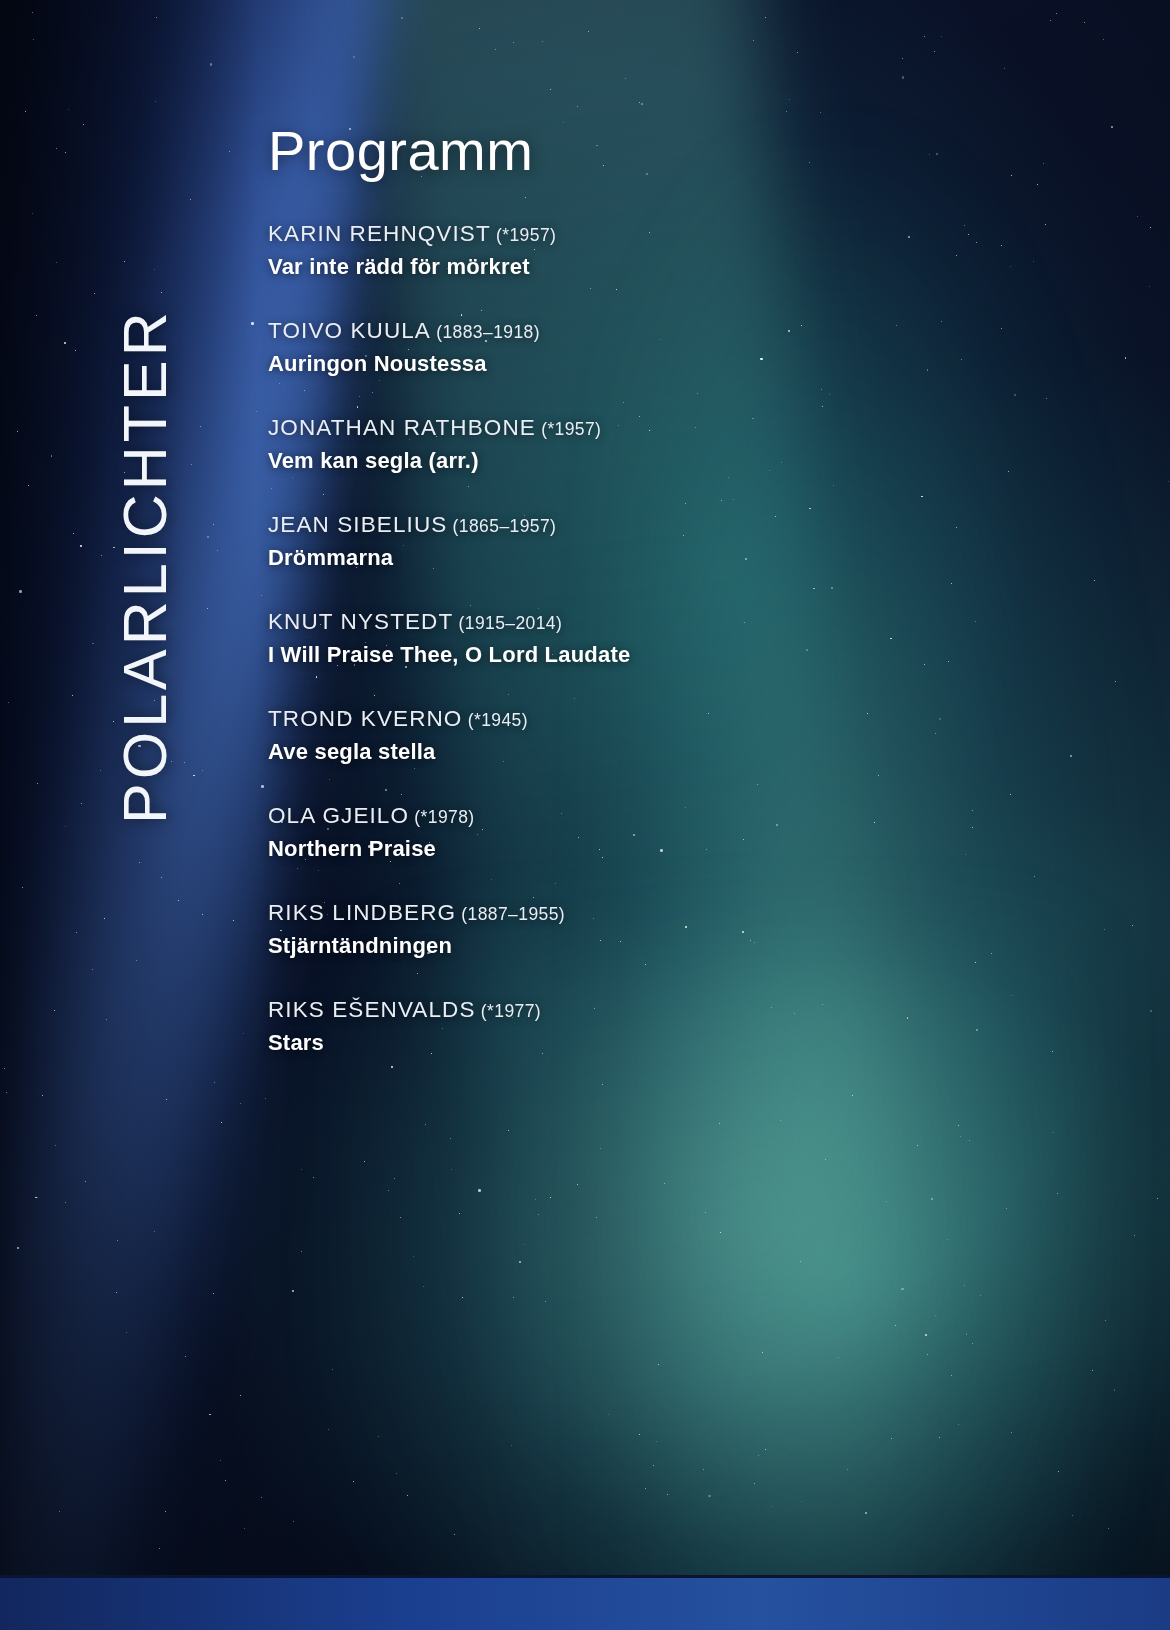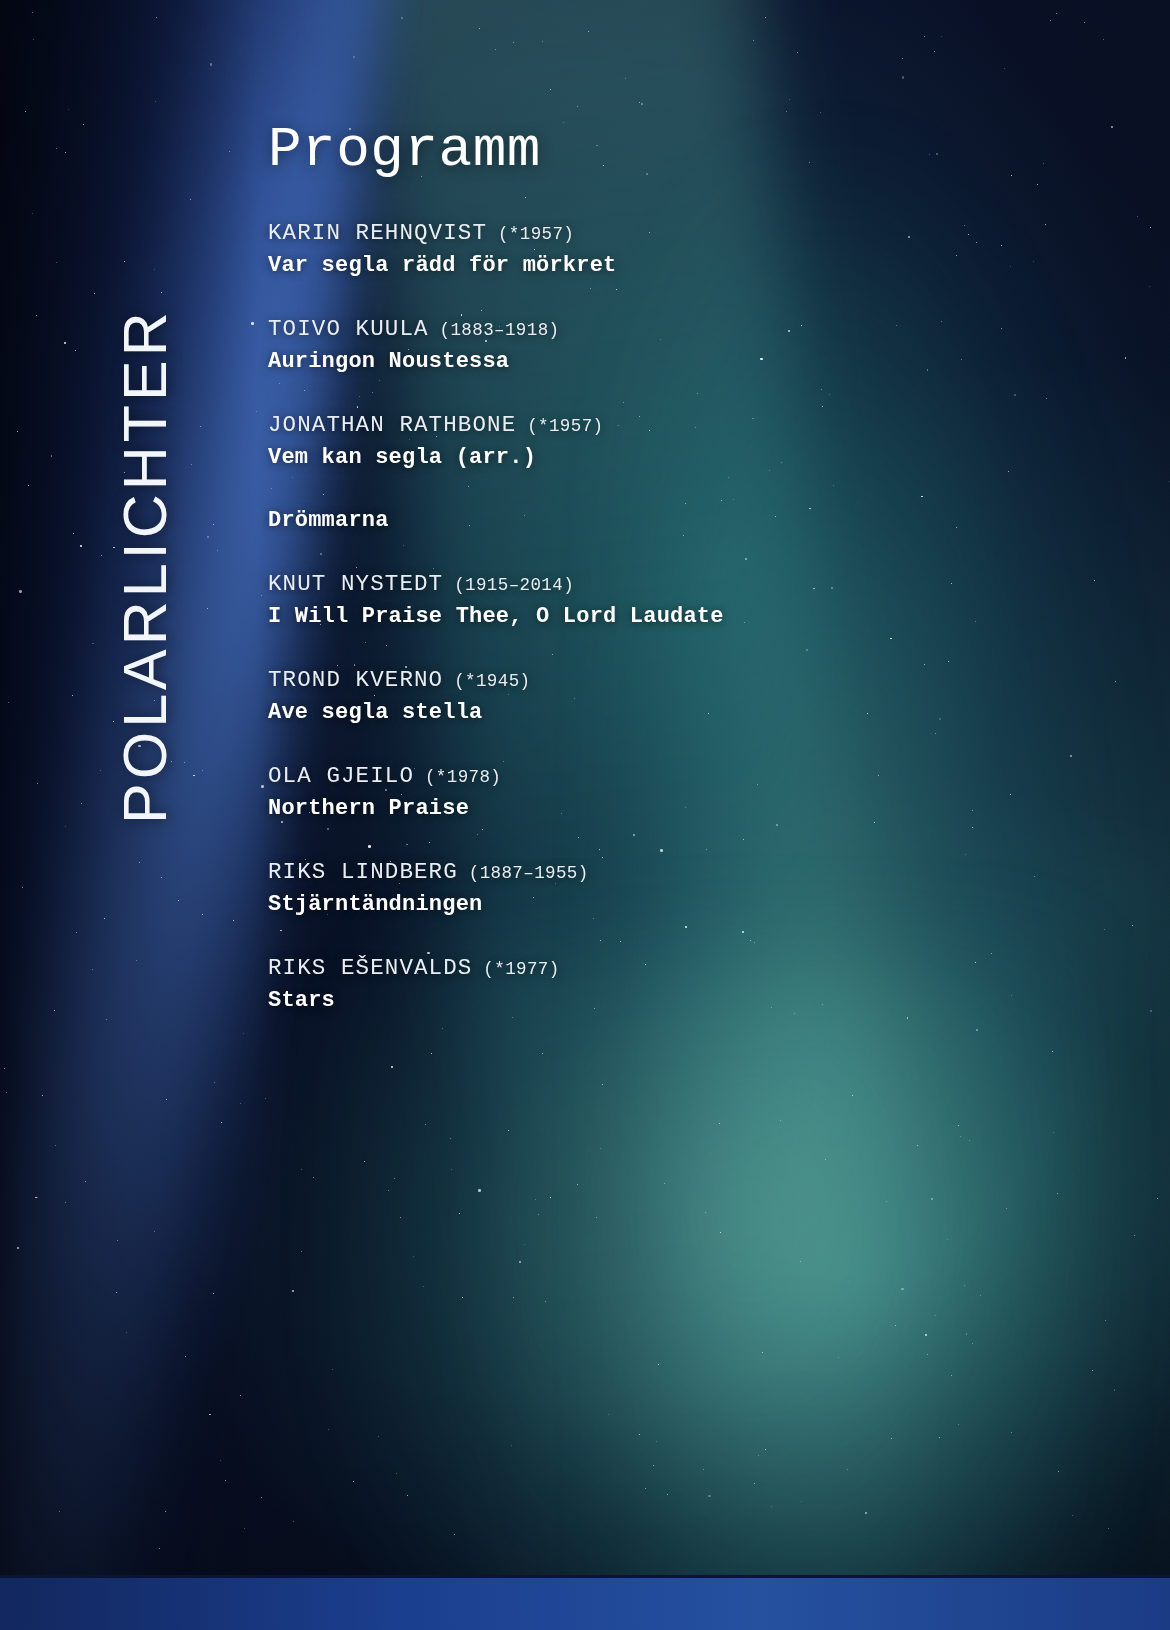--- a/index.html
+++ b/index.html
@@ -121,21 +121,20 @@
     display: inline-block;
     padding-left: 6px;
   }
 
   
   .program {
     position: absolute;
     left: 268px;
     top: 118px;
     width: 620px;
-    font-family: Liberation Mono, monospace;
   }
   .program-heading {
     color: #ffffff;
     font-size: 56px;
     font-weight: 300;
     letter-spacing: 0.5px;
     margin: 0 0 38px 0;
     text-shadow: 0 2px 14px rgba(0,0,0,0.5);
   }
   .piece {
@@ -613,31 +612,32 @@
 
   <div class="vertical-title">
     <span class="vertical-title-inner">POLARLICHTER</span>
   </div>
 
   <div class="program">
     <h1 class="program-heading">Programm</h1>
     <div id="piece-list">
         <div class="piece">
           <div class="composer-line"><span class="composer-name">KARIN REHNQVIST</span><span class="composer-dates"> (*1957)</span></div>
-          <div class="piece-title">Var segla rädd för mörkret</div>
+          <div class="piece-title">Var inte rädd för mörkret</div>
         </div>
         <div class="piece">
           <div class="composer-line"><span class="composer-name">TOIVO KUULA</span><span class="composer-dates"> (1883–1918)</span></div>
           <div class="piece-title">Auringon Noustessa</div>
         </div>
         <div class="piece">
           <div class="composer-line"><span class="composer-name">JONATHAN RATHBONE</span><span class="composer-dates"> (*1957)</span></div>
           <div class="piece-title">Vem kan segla (arr.)</div>
         </div>
         <div class="piece">
+          <div class="composer-line"><span class="composer-name">JEAN SIBELIUS</span><span class="composer-dates"> (1865–1957)</span></div>
           <div class="piece-title">Drömmarna</div>
         </div>
         <div class="piece">
           <div class="composer-line"><span class="composer-name">KNUT NYSTEDT</span><span class="composer-dates"> (1915–2014)</span></div>
           <div class="piece-title">I Will Praise Thee, O Lord Laudate</div>
         </div>
         <div class="piece">
           <div class="composer-line"><span class="composer-name">TROND KVERNO</span><span class="composer-dates"> (*1945)</span></div>
           <div class="piece-title">Ave segla stella</div>
         </div>

